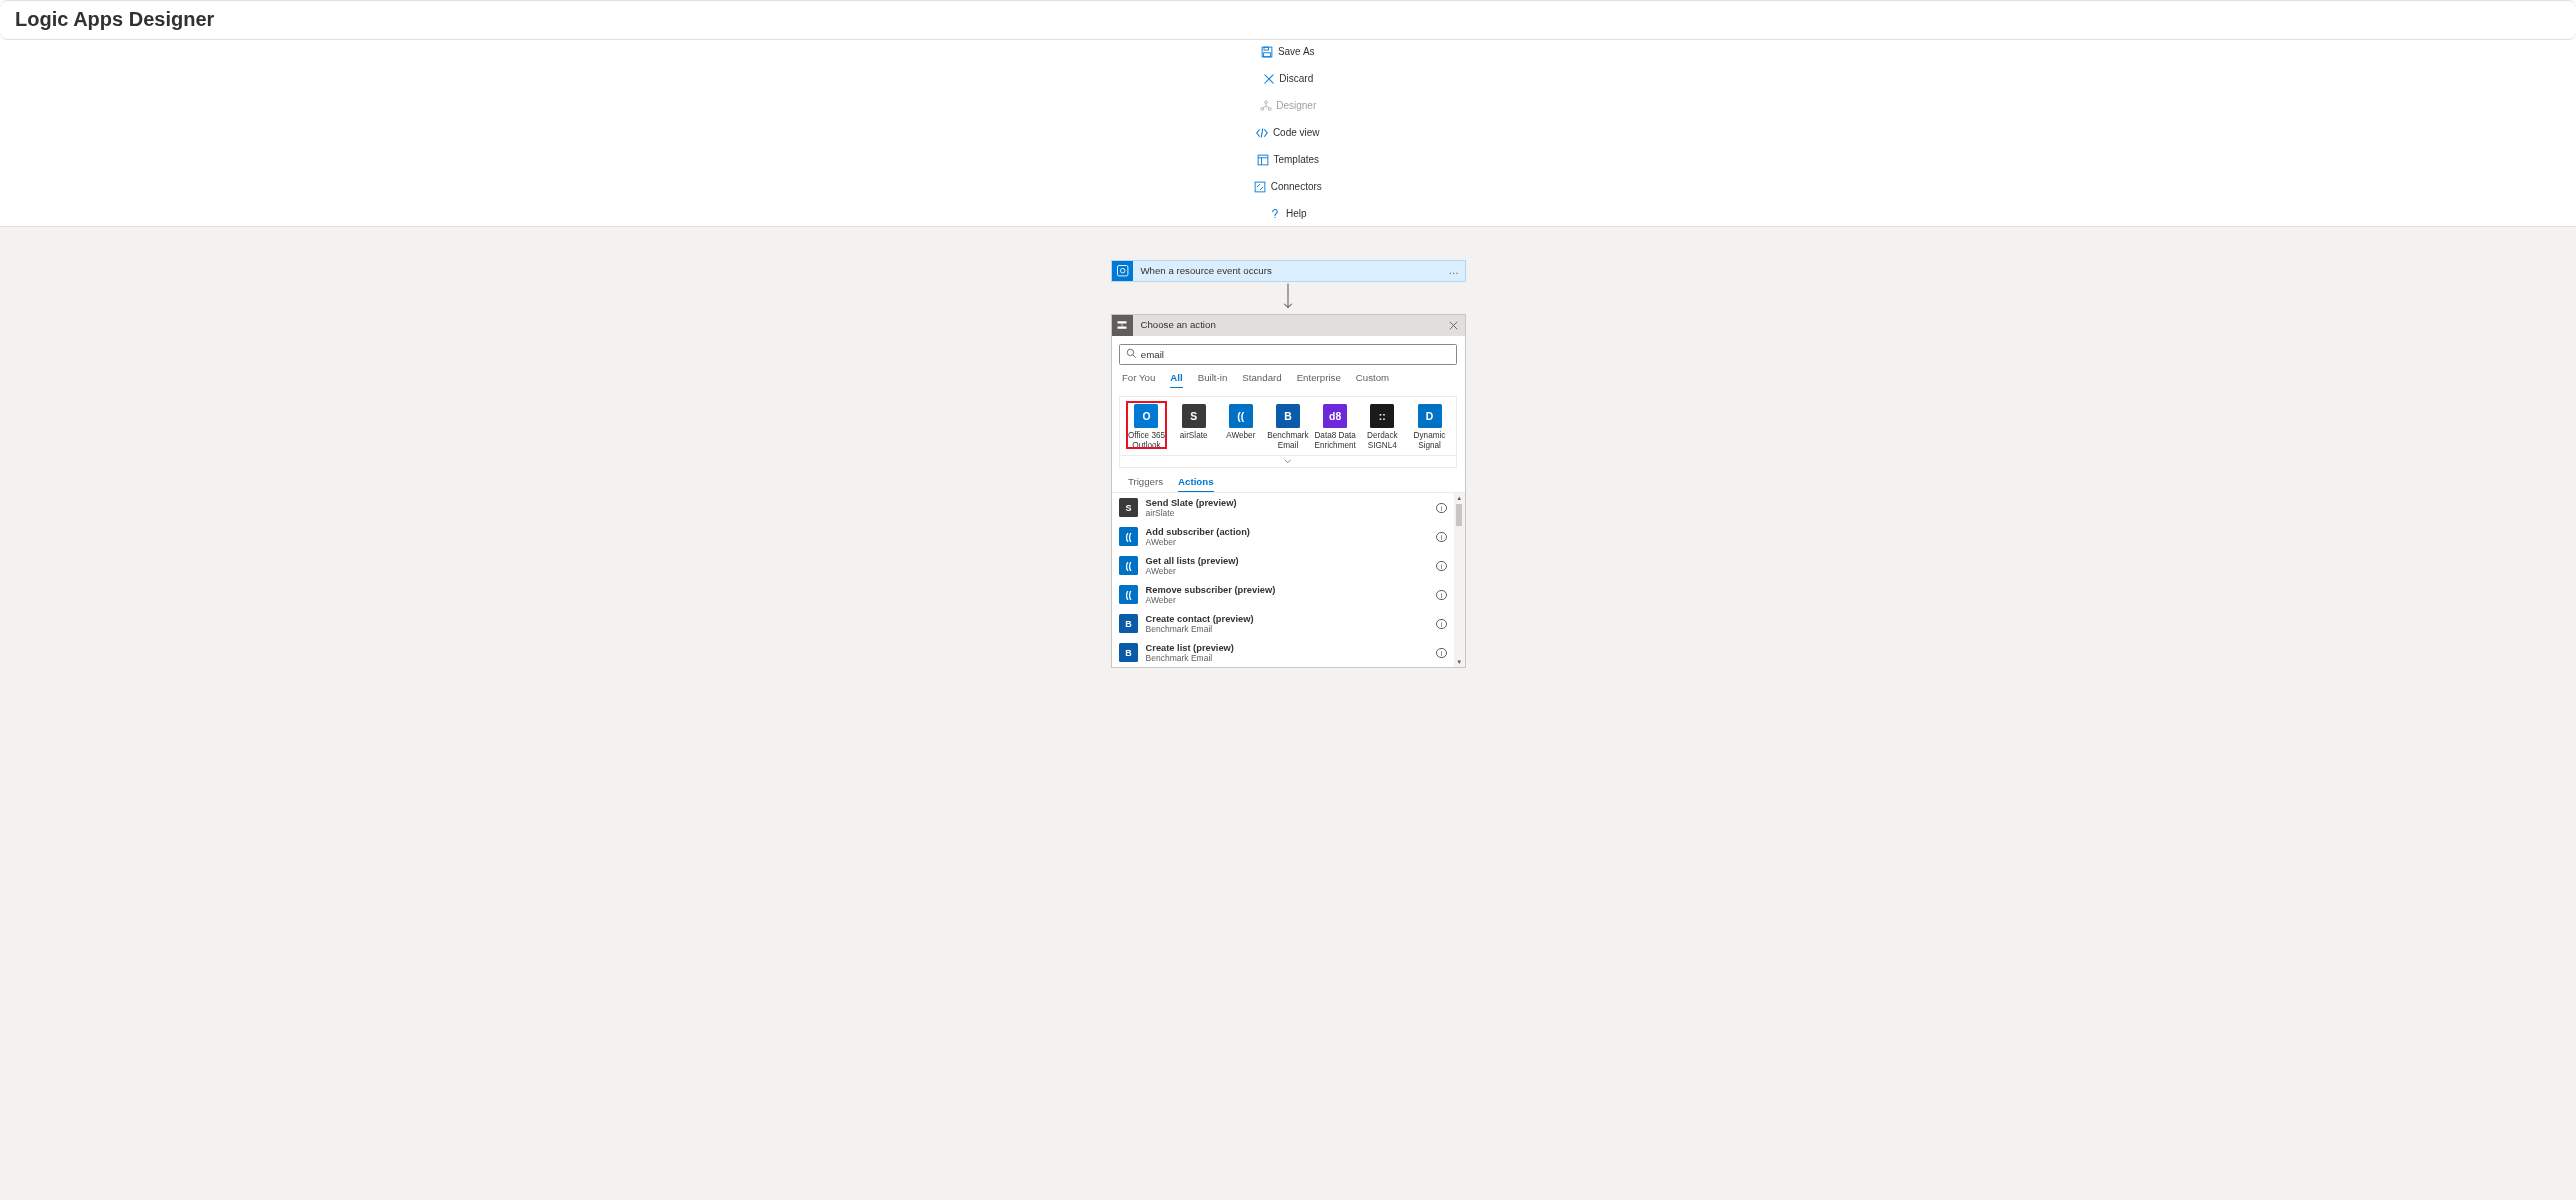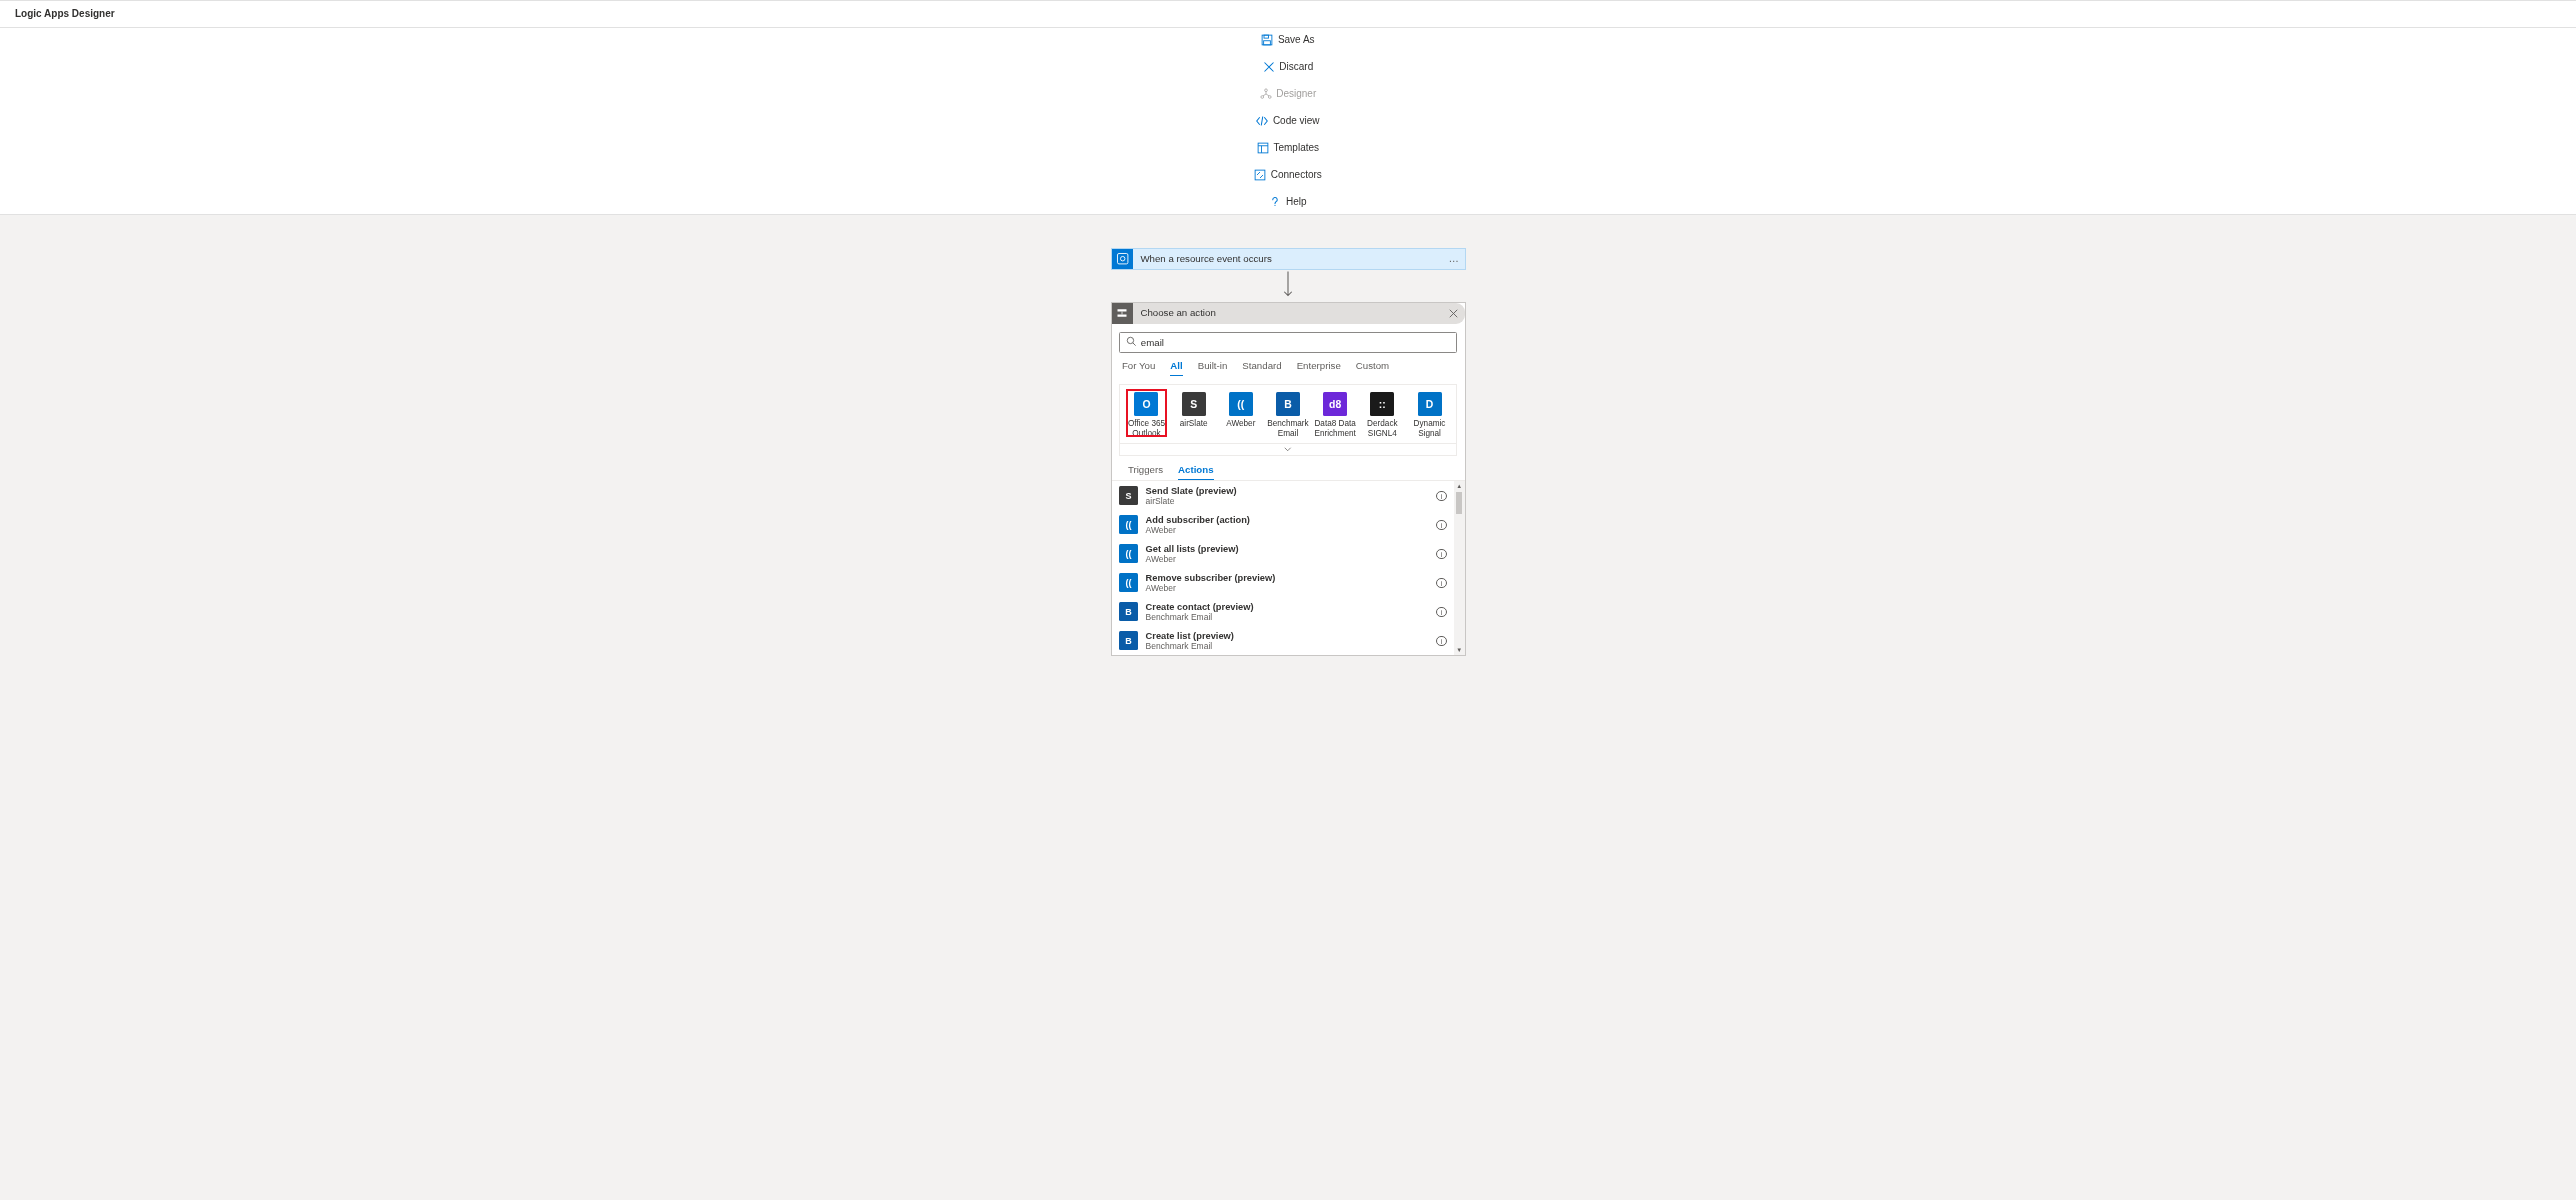--- a/index.html
+++ b/index.html
@@ -1,38 +1,38 @@
 <!DOCTYPE html>
 <html style="font-size:12px"><head>
 <meta charset="utf-8">
 <style>
   * { box-sizing: border-box; margin: 0; padding: 0; }
   body { font-family: "Segoe UI", Arial, sans-serif; font-size: 9.7px; color: #323130; background: #fff; }
 
-  .title-bar { border-top: 0.7px solid #e1e1e1; border-bottom: 0.7px solid #e1e1e1; padding: 7.4px 15px; font-size: 10px; font-weight: 600; }
+  .title-bar { border-top: 0.7px solid #e1e1e1; border-bottom: 0.7px solid #e1e1e1; padding: 7.4px 15px; font-size: 20px; font-weight: 600; border-radius: 7px; }
 
   .toolbar { display: flex; align-items: center; gap: 15px; padding: 6px 15px; border-bottom: 0.7px solid #e1e1e1; flex-direction: column; }
   .toolbar-item { display: flex; align-items: center; gap: 4.5px; cursor: pointer; font-size: 10px; color: #323130; }
   .toolbar-item.disabled { color: #a19f9d; cursor: default; }
   .tb-icon { width: 12px; height: 12px; flex-shrink: 0; }
 
   .canvas { background: #f3f2f1; min-height: calc(100vh - 68px); padding: 0; position: relative; display: flex; justify-content: center; }
   .canvas-inner { width: 355px; margin-top: 13.4px; }
 
   .trigger-card { display: flex; align-items: stretch; background: #dbeefd; border: 0.7px solid #b3d7f2; height: 21.5px; margin-top: 20px; }
   .trigger-icon-box { width: 21.5px; background: #0078d4; display: flex; align-items: center; justify-content: center; }
   .trigger-icon-box svg { width: 13.4px; height: 13.4px; }
   .trigger-title { flex: 1; padding: 0 7.4px; line-height: 20px; font-size: 9.7px; }
   .trigger-menu { width: 21px; display: flex; align-items: center; justify-content: center; cursor: pointer; color: #605e5c; font-size: 10.4px; letter-spacing: 0.7px; }
 
   .arrow-down { text-align: center; }
   .arrow-down svg { width: 12px; height: 30px; }
 
   .action-panel { border: 0.7px solid #c8c6c4; background: #fff; }
-  .panel-header { display: flex; align-items: stretch; background: #e1dfdd; height: 21.5px; border-radius: 9px; }
+  .panel-header { display: flex; align-items: stretch; background: #e1dfdd; height: 21.5px; }
   .panel-header .hicon { width: 21.5px; background: #605e5c; display: flex; align-items: center; justify-content: center; }
   .panel-header .hicon svg { width: 12px; height: 12px; }
   .panel-header .htitle { flex: 1; padding: 0 7.4px; line-height: 20px; font-size: 9.7px; }
   .panel-header .hclose { width: 22px; display: flex; align-items: center; justify-content: center; cursor: pointer; color: #605e5c; }
   .panel-header .hclose svg { width: 9px; height: 9px; }
 
   .panel-body { padding: 7.4px 7.4px 0 7.4px; }
 
   .search-box { display: flex; align-items: center; border: 0.7px solid #8a8886; border-radius: 1.5px; height: 21px; padding: 0 6px; gap: 4.5px; margin-bottom: 7.4px; }
   .search-box svg { width: 10.4px; height: 10.4px; flex-shrink: 0; }

